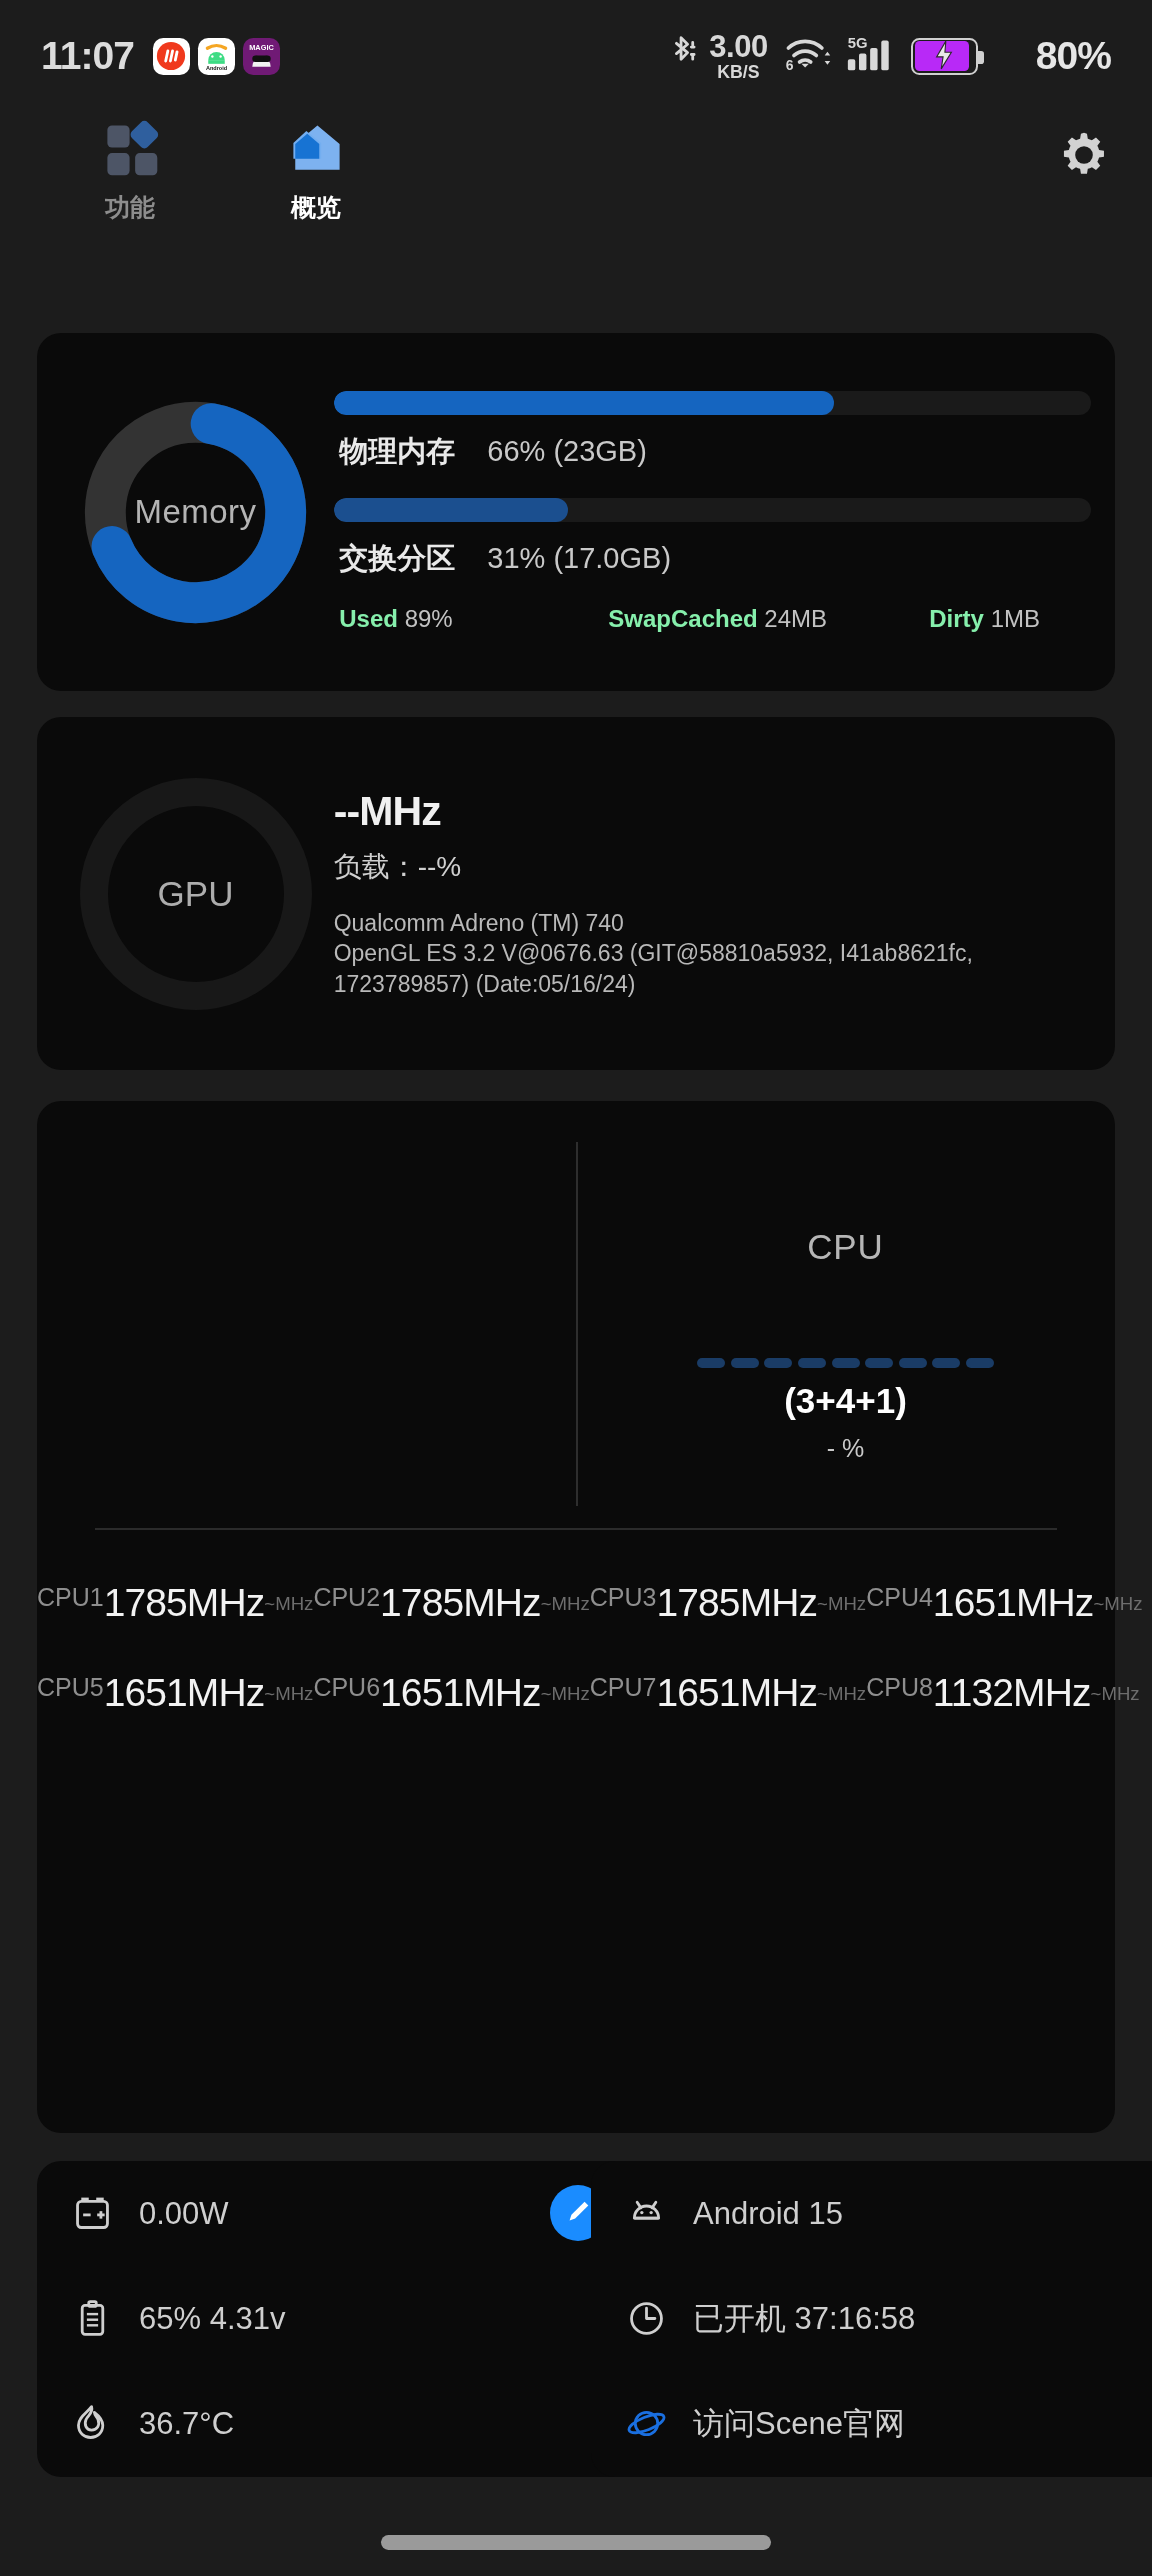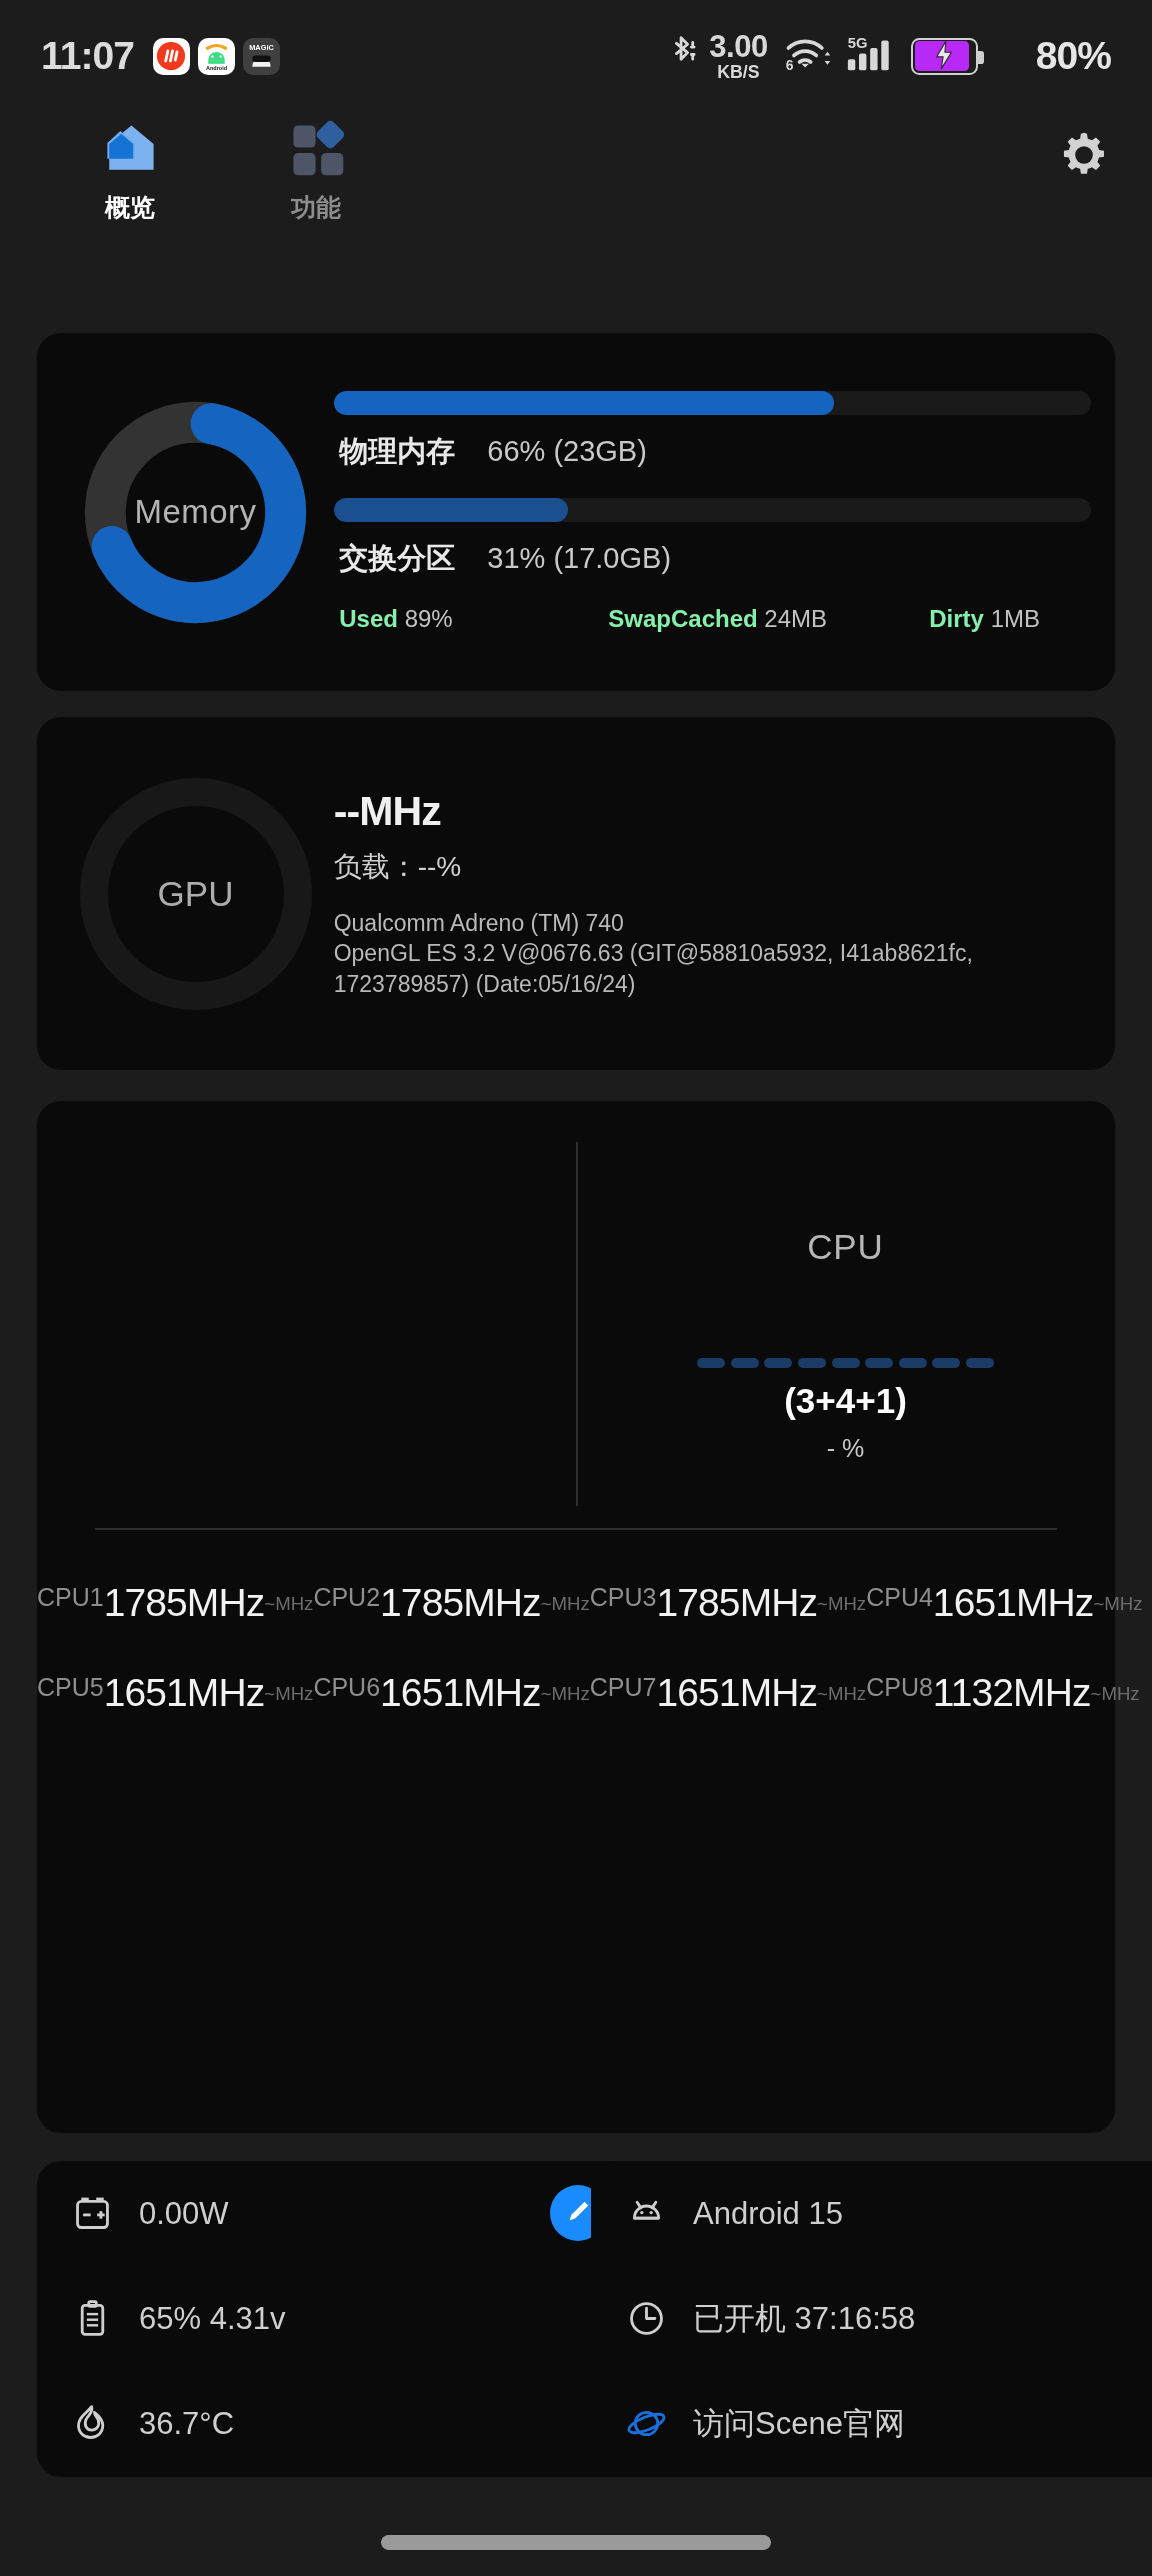--- a/index.html
+++ b/index.html
@@ -16,21 +16,21 @@
   .statusbar {
     height: 112px; display: flex; align-items: center;
     padding: 0 41px; justify-content: space-between;
   }
   .sb-left { display: flex; align-items: center; gap: 18.6px; }
   .sb-clock { font-size: 39px; font-weight: 600; color: #dcdcdc; letter-spacing: -0.9px; }
   .sb-apps { display: flex; align-items: center; gap: 8.4px; }
   .appicon { width: 37px; height: 37px; border-radius: 10.2px; display:flex; align-items:center; justify-content:center; overflow:hidden; }
   .ai-1 { background: #ffffff; }
   .ai-2 { background: #ffffff; }
-  .ai-3 { background: #404040; }
+  .ai-3 { background: #701a75; }
   .sb-right { display: flex; align-items: center; gap: 13px; }
   .net-speed { display:flex; flex-direction:column; align-items:center; line-height:1; }
   .net-speed .n1 { font-size: 31px; font-weight: 700; color:#d8d8d8; letter-spacing:-0.5px;}
   .net-speed .n2 { font-size: 17.7px; font-weight: 700; color:#d8d8d8; margin-top:1.9px;}
   .sb-batt-pct { font-size: 39px; font-weight: 600; color: #e6e6e6; letter-spacing:-0.9px;margin-left:45px; }
   .battery-shell {
     width: 67px; height: 37px; border: 2.8px solid #d0d0d0; border-radius: 8.4px;
     position: relative; display:flex; align-items:center; justify-content:center;
   }
   .battery-shell::after {
@@ -187,40 +187,40 @@
         <svg width="24" height="32" viewBox="0 0 26 34">
             <path d="M15 2 L5 19 L12 19 L10 32 L21 14 L14 14 Z" fill="#e8e8e8" stroke="#2a2a2a" stroke-width="1.2"></path>
           </svg>
       </span>
     </div>
     <div class="sb-batt-pct">80%</div>
   </div>
 </div>
 
 <div class="tabbar">
-  <div class="tab tab-active">
-    <span>
-      <svg width="61" height="61" viewBox="0 0 66 66">
-        <path d="M34 8 L58 28 L58 56 L34 56 Z M34 8 L10 28 L10 56 L34 56 Z" fill="#7db2f0"></path>
-        <path d="M22 14 L38 27 L38 44 L22 44 L8 44 L8 27 Z" fill="#73aef0"></path>
-        <path d="M23 17 L36 28 L36 44 L10 44 L10 28 Z" fill="#1773d3"></path>
-      </svg>
-    </span>
-    <div class="tab-label">概览</div>
-  </div>
   <div class="tab tab-inactive">
     <span>
       <svg width="61" height="61" viewBox="0 0 66 66">
         <rect x="8" y="8" width="24" height="24" rx="5" fill="#4d5566"></rect>
         <rect x="8" y="38" width="24" height="24" rx="5" fill="#4d5566"></rect>
         <rect x="38" y="38" width="24" height="24" rx="5" fill="#4d5566"></rect>
         <rect x="36" y="6" width="24" height="24" rx="5" fill="#2f5f9e" transform="rotate(45 48 18)"></rect>
       </svg>
     </span>
     <div class="tab-label">功能</div>
+  </div>
+  <div class="tab tab-active">
+    <span>
+      <svg width="61" height="61" viewBox="0 0 66 66">
+        <path d="M34 8 L58 28 L58 56 L34 56 Z M34 8 L10 28 L10 56 L34 56 Z" fill="#7db2f0"></path>
+        <path d="M22 14 L38 27 L38 44 L22 44 L8 44 L8 27 Z" fill="#73aef0"></path>
+        <path d="M23 17 L36 28 L36 44 L10 44 L10 28 Z" fill="#1773d3"></path>
+      </svg>
+    </span>
+    <div class="tab-label">概览</div>
   </div>
   <div class="gear-btn">
     <span>
       <svg width="52" height="52" viewBox="0 0 56 56">
         <path fill="#d2d2d2" d="M28 4l3.2 1.1.9 5.3a18 18 0 0 1 4.4 1.8l4.4-3.1 4.6 4.6-3.1 4.4a18 18 0 0 1 1.8 4.4l5.3.9v6.5l-5.3.9a18 18 0 0 1-1.8 4.4l3.1 4.4-4.6 4.6-4.4-3.1a18 18 0 0 1-4.4 1.8l-.9 5.3h-6.5l-.9-5.3a18 18 0 0 1-4.4-1.8l-4.4 3.1-4.6-4.6 3.1-4.4a18 18 0 0 1-1.8-4.4l-5.3-.9v-6.5l5.3-.9a18 18 0 0 1 1.8-4.4l-3.1-4.4 4.6-4.6 4.4 3.1a18 18 0 0 1 4.4-1.8l.9-5.3z"></path>
         <circle cx="28" cy="28" r="9.5" fill="#1c1c1c"></circle>
       </svg>
     </span>
   </div>
 </div>

